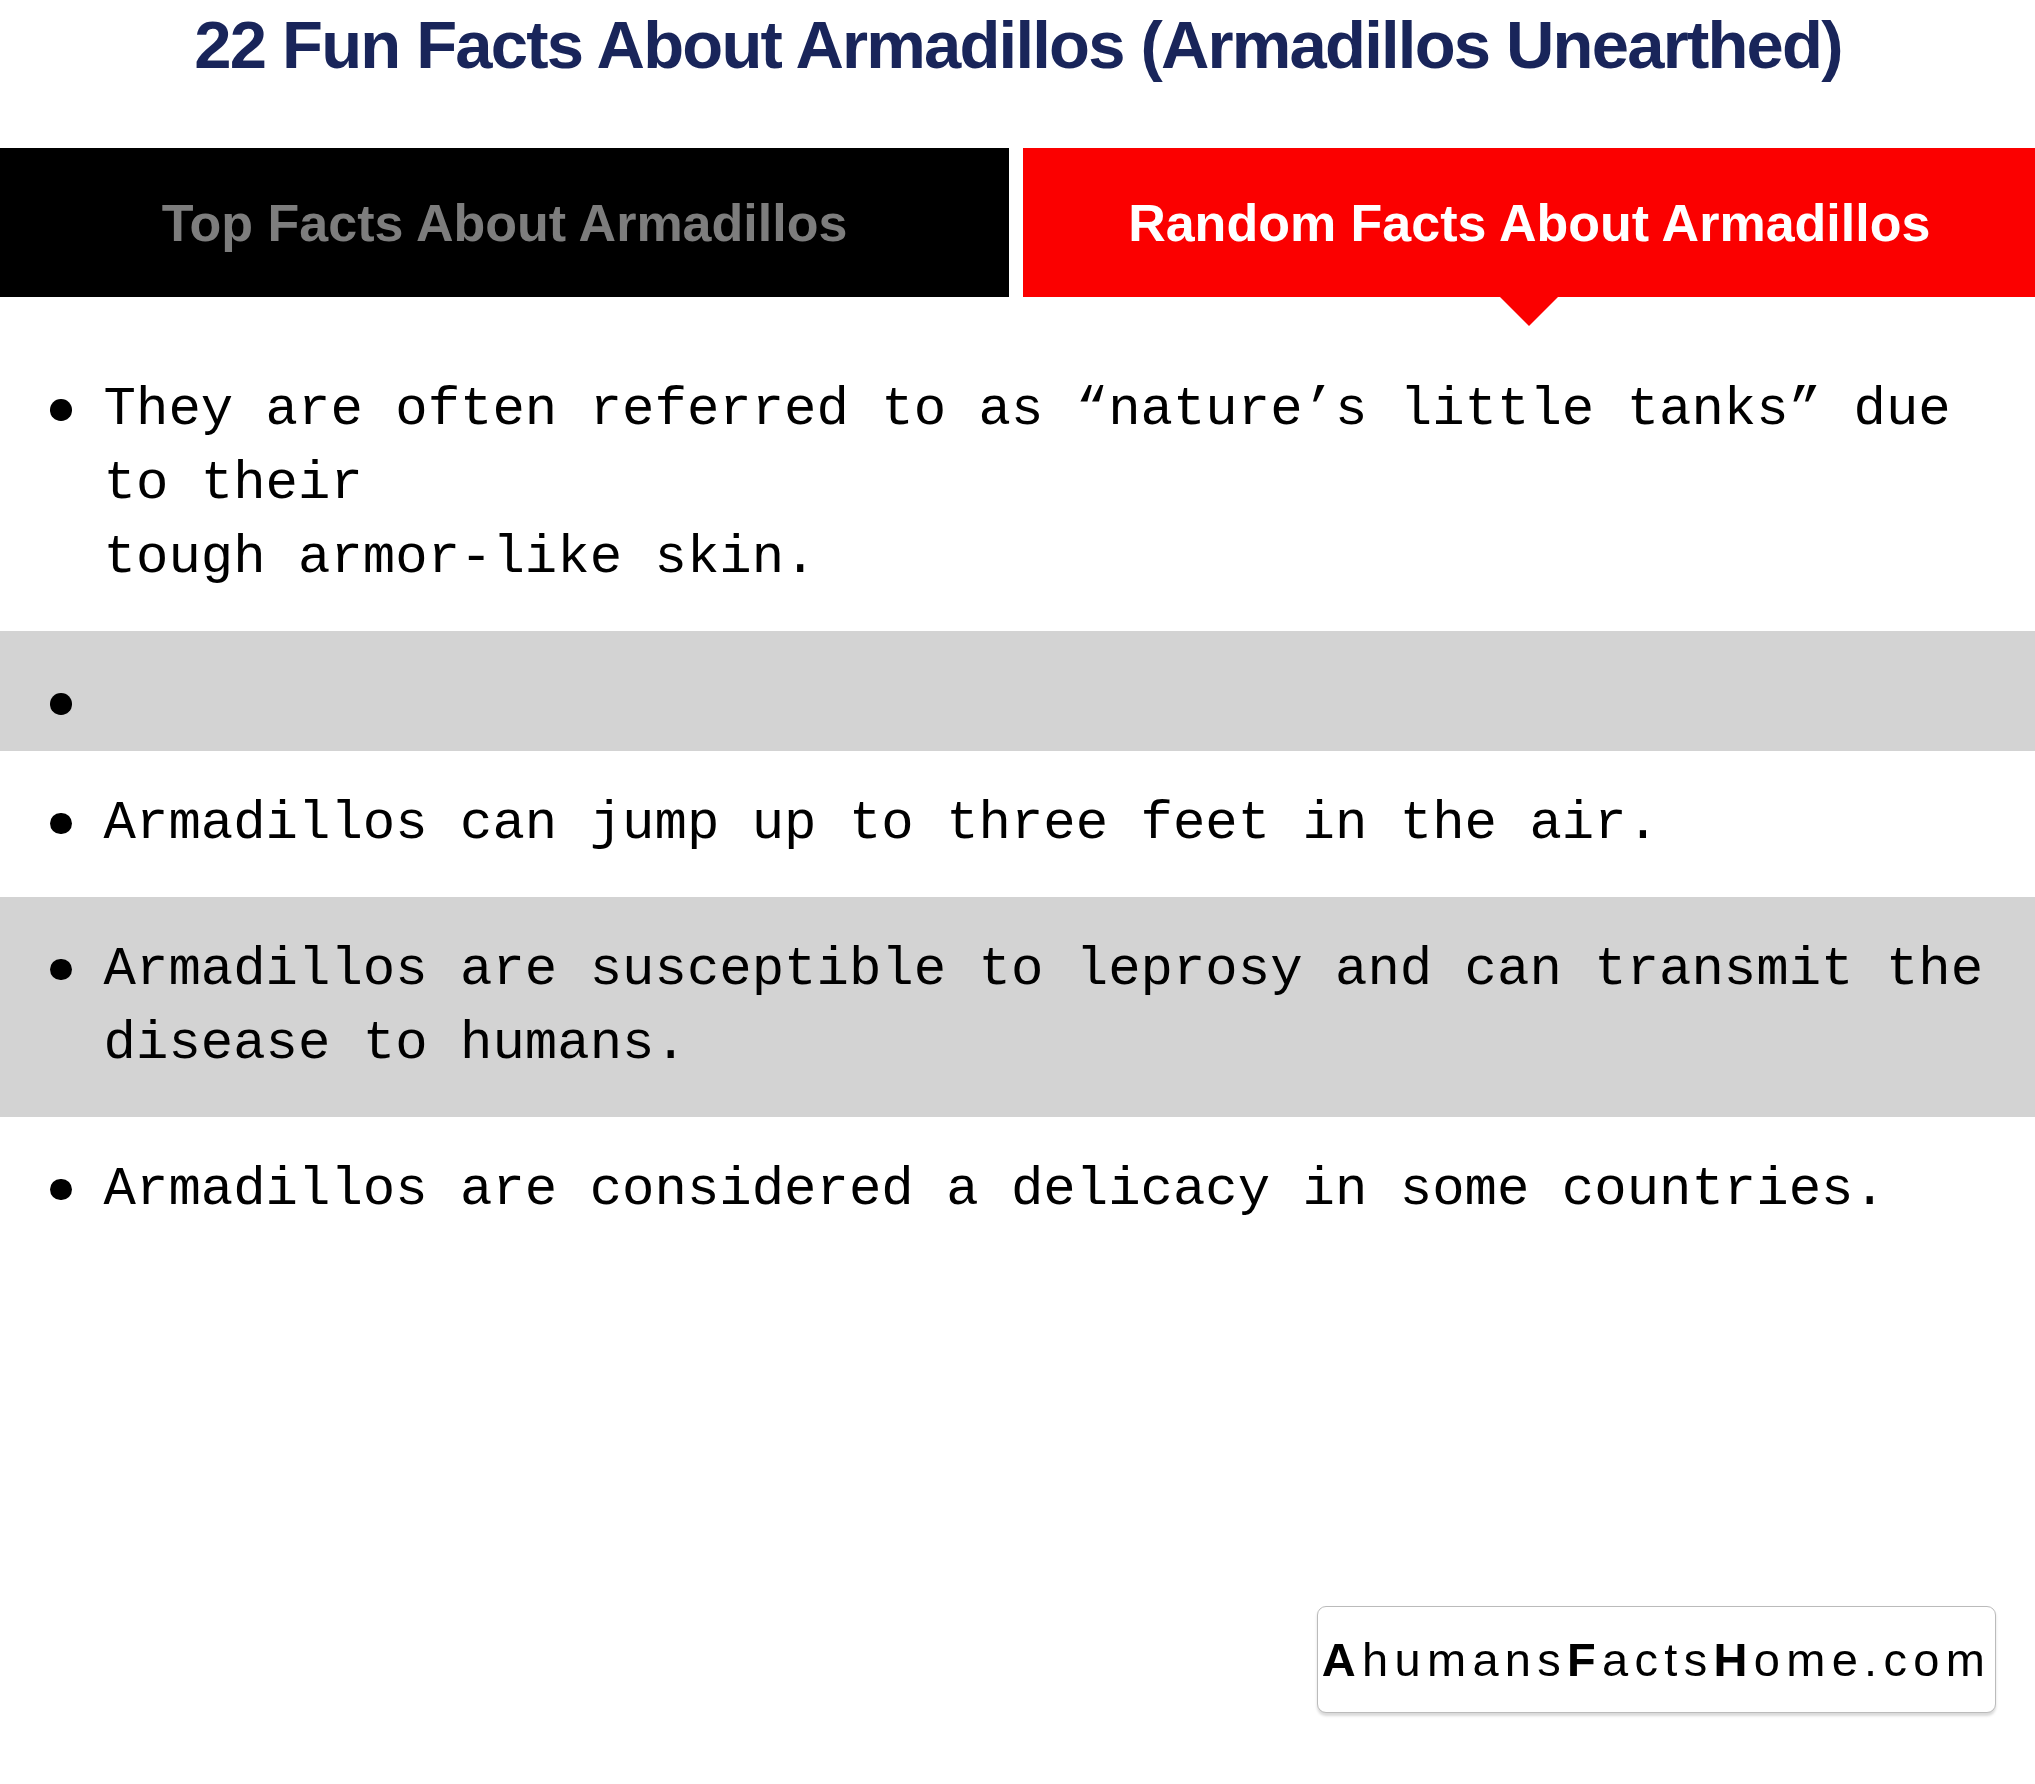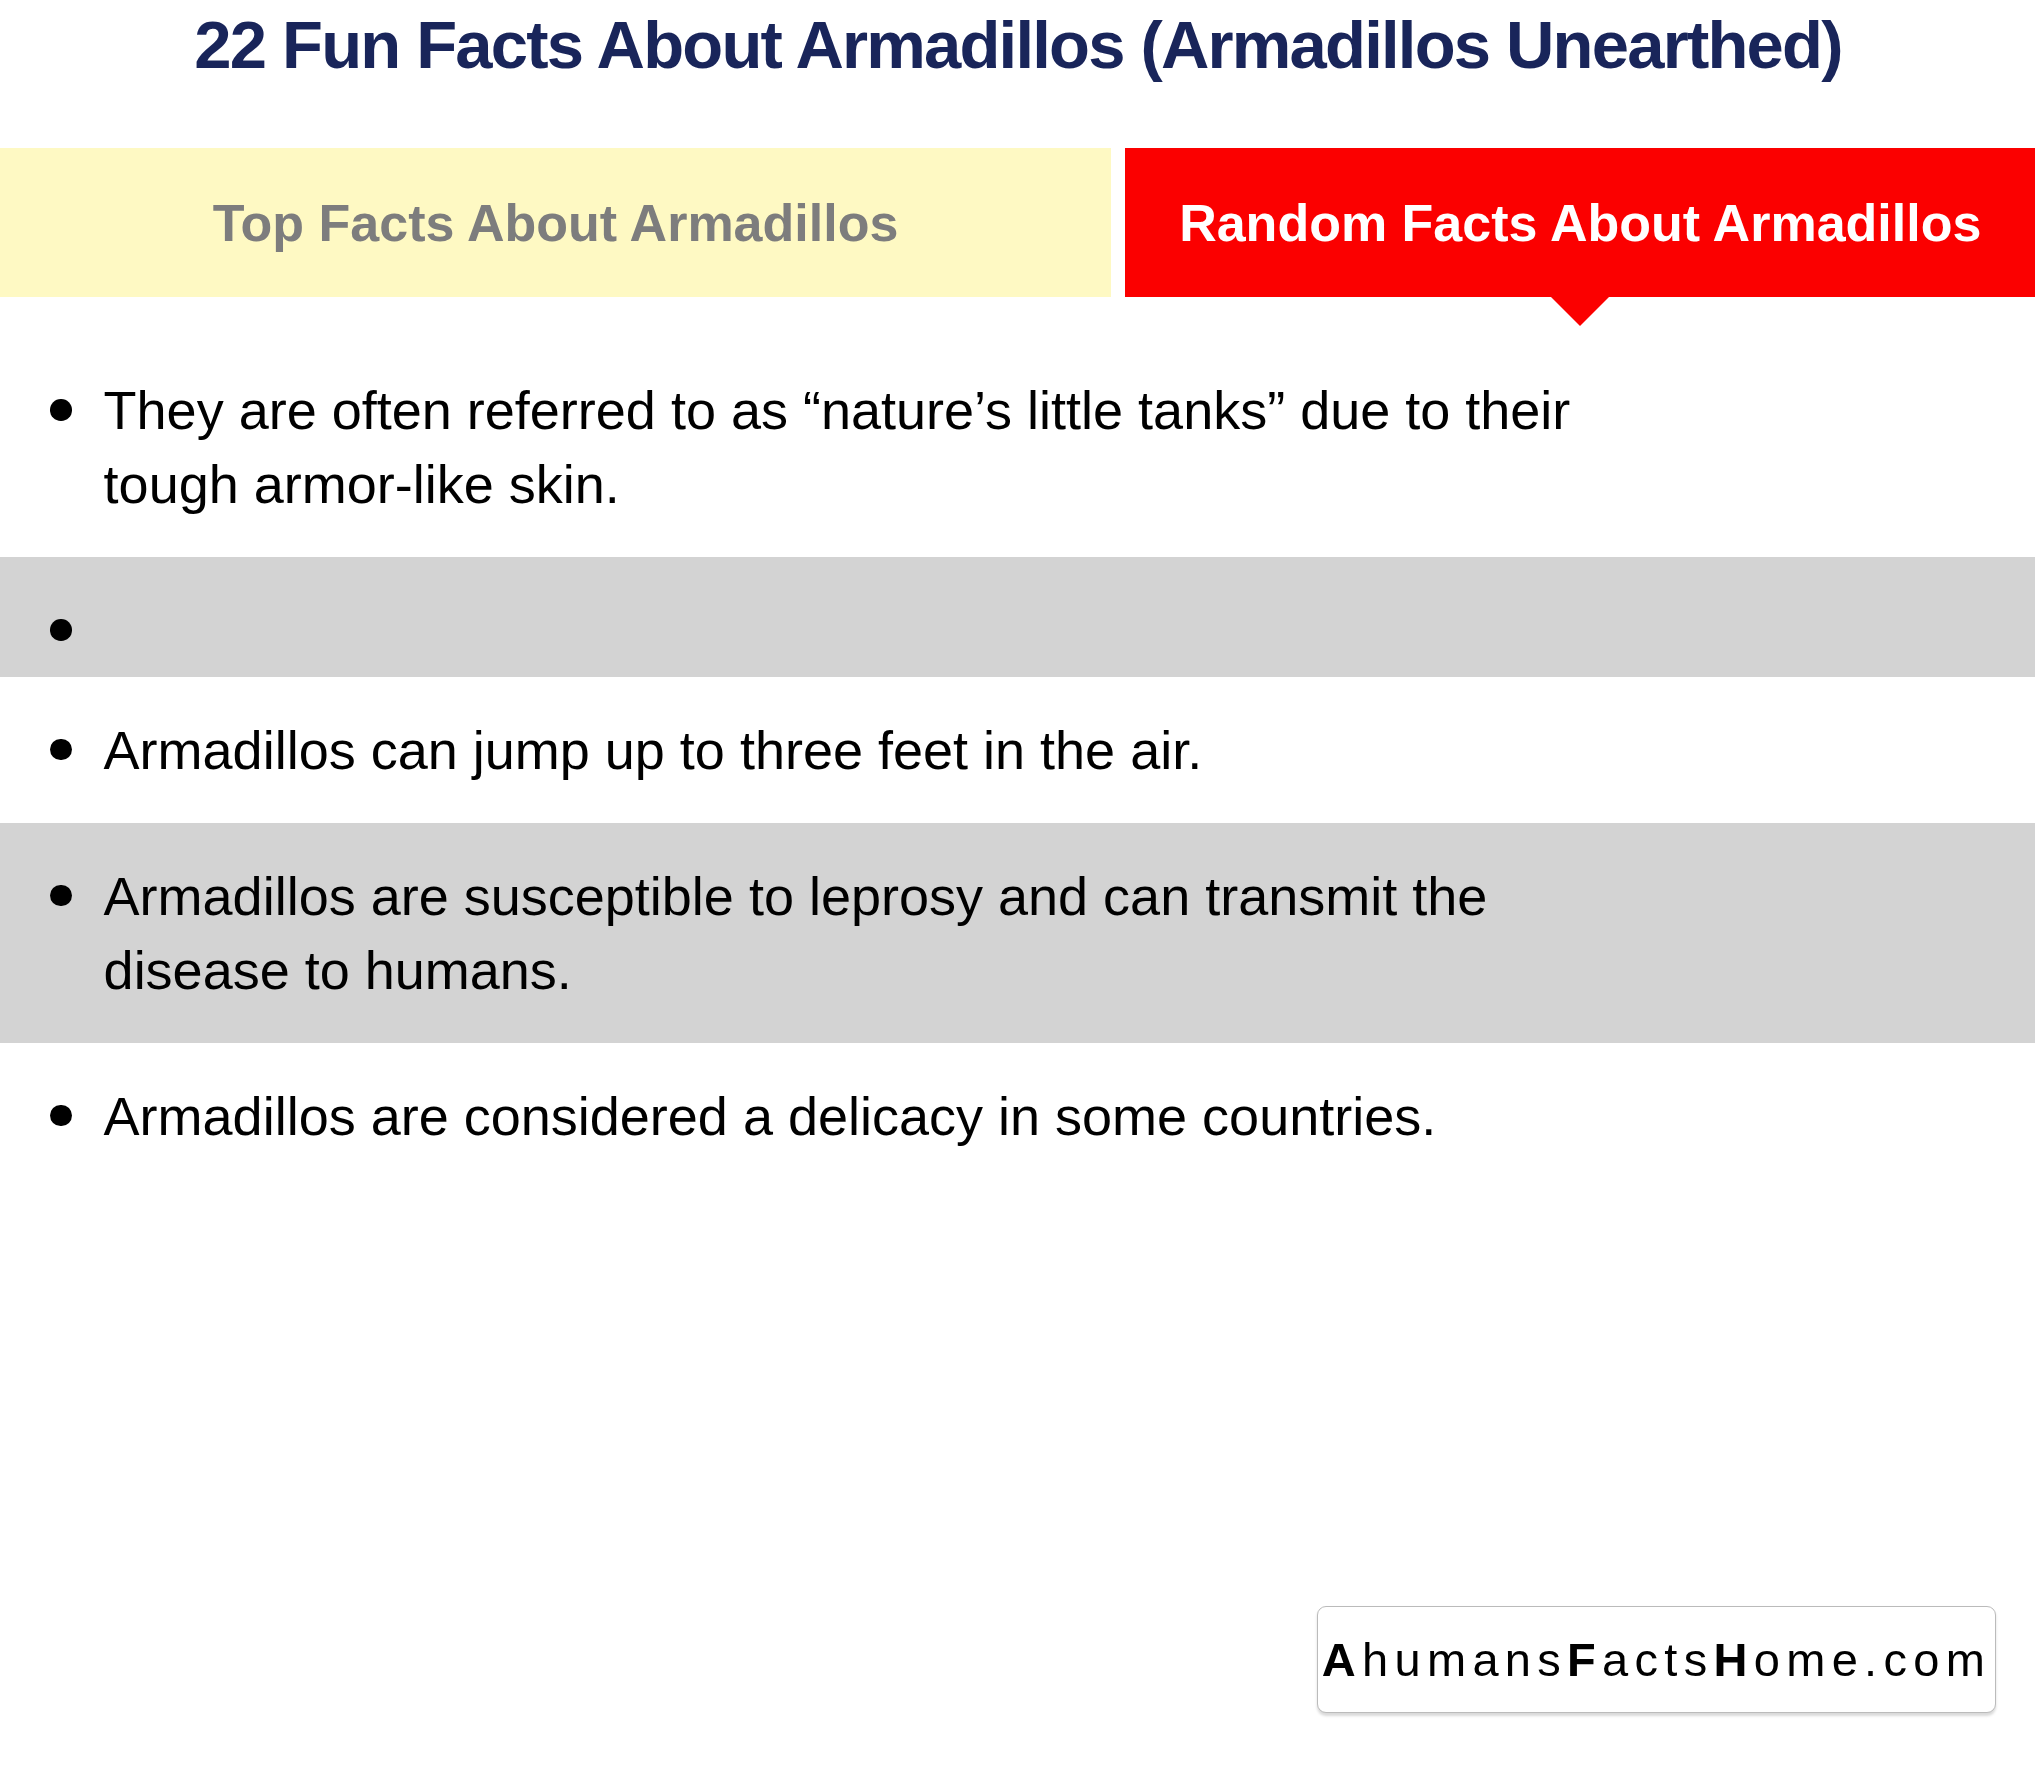--- a/index.html
+++ b/index.html
@@ -28,23 +28,23 @@
   }
   .tab{
     display:flex;
     align-items:center;
     justify-content:center;
     font-size:52px;
     font-weight:bold;
     cursor:pointer;
   }
   .tab-inactive{
-    width:1111px;
+    width:1009px;
     margin-right:13.5px;
-    background:#fef9c3;
+    background:#000000;
     color:#7D7D7D;
   }
   .tab-active{
     flex:1;
     position:relative;
     background:#FB0000;
     color:#ffffff;
   }
   .pointer{
     position:absolute;
@@ -53,20 +53,21 @@
     transform:translateX(-50%);
     width:0;height:0;
     border-left:29px solid transparent;
     border-right:29px solid transparent;
     border-top:29px solid #FB0000;
   }
   .facts{
     list-style:none;
     margin:40px 0 0 0;
     padding:0;
+    font-family:Liberation Mono, monospace;
   }
   .facts li{
     display:flex;
     align-items:flex-start;
     padding:36px 36px 36px 0;
     font-size:54px;
     line-height:74px;
   }
   .facts li:nth-child(even){
     background:#D3D3D3;

